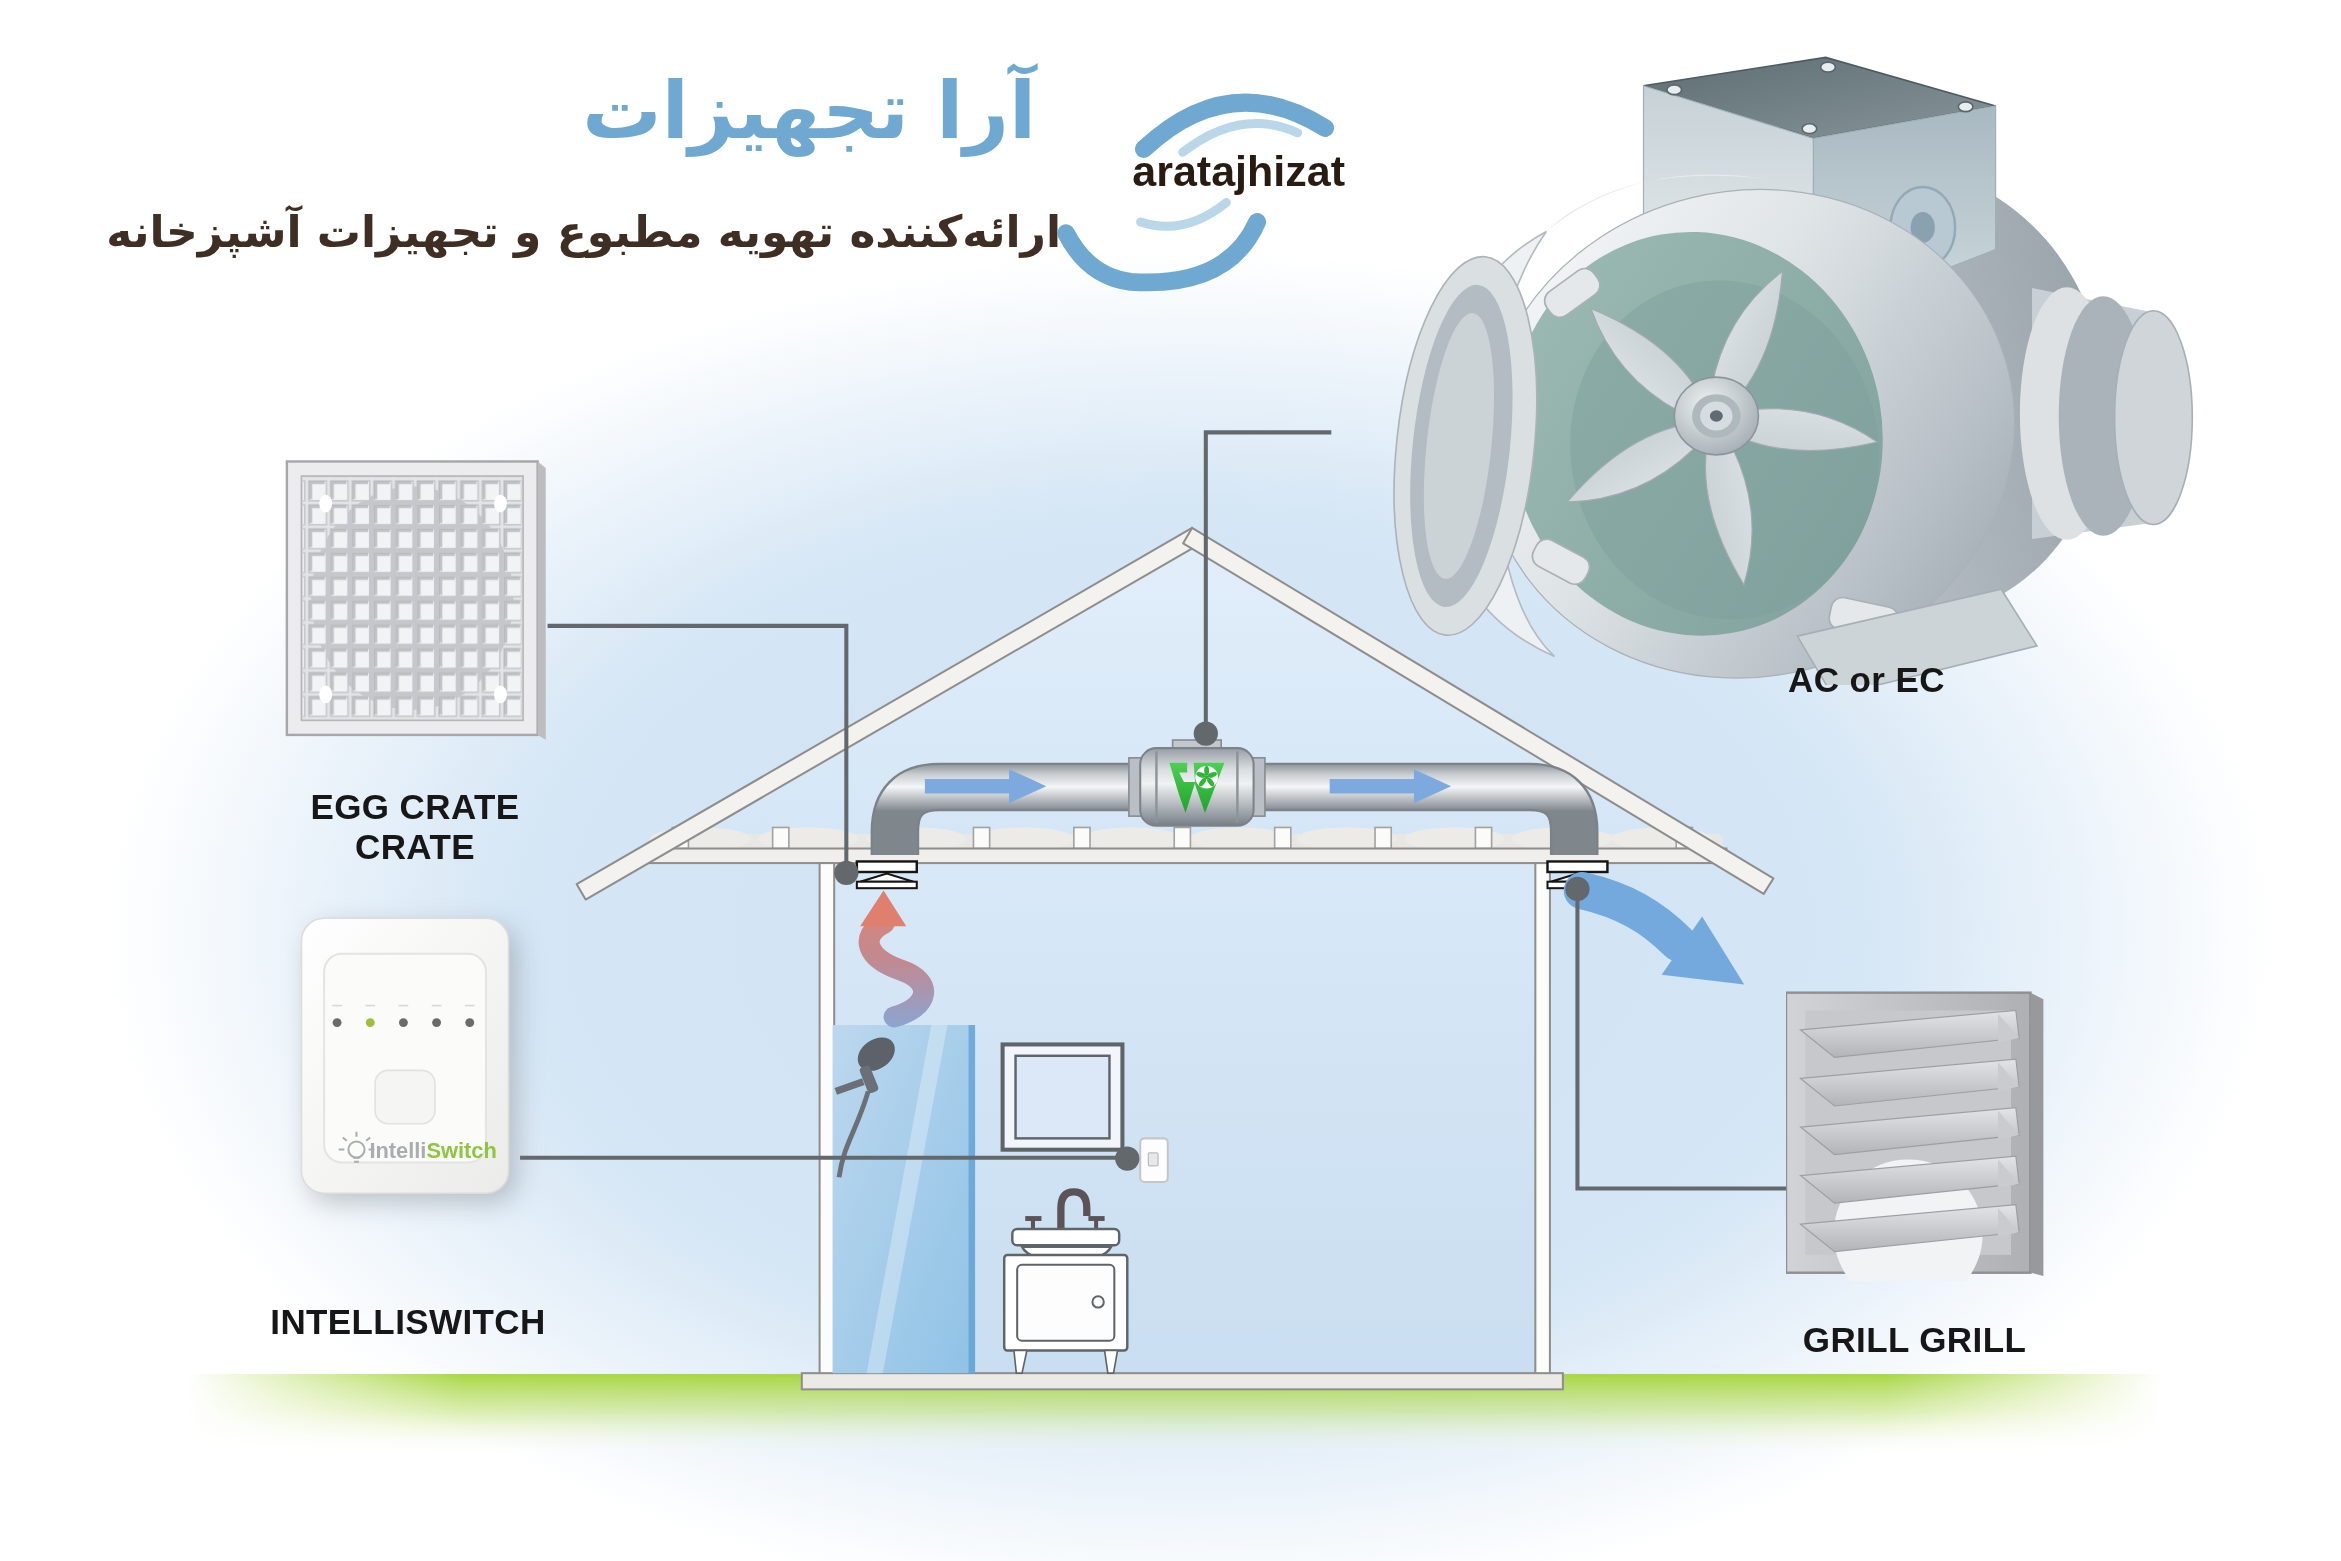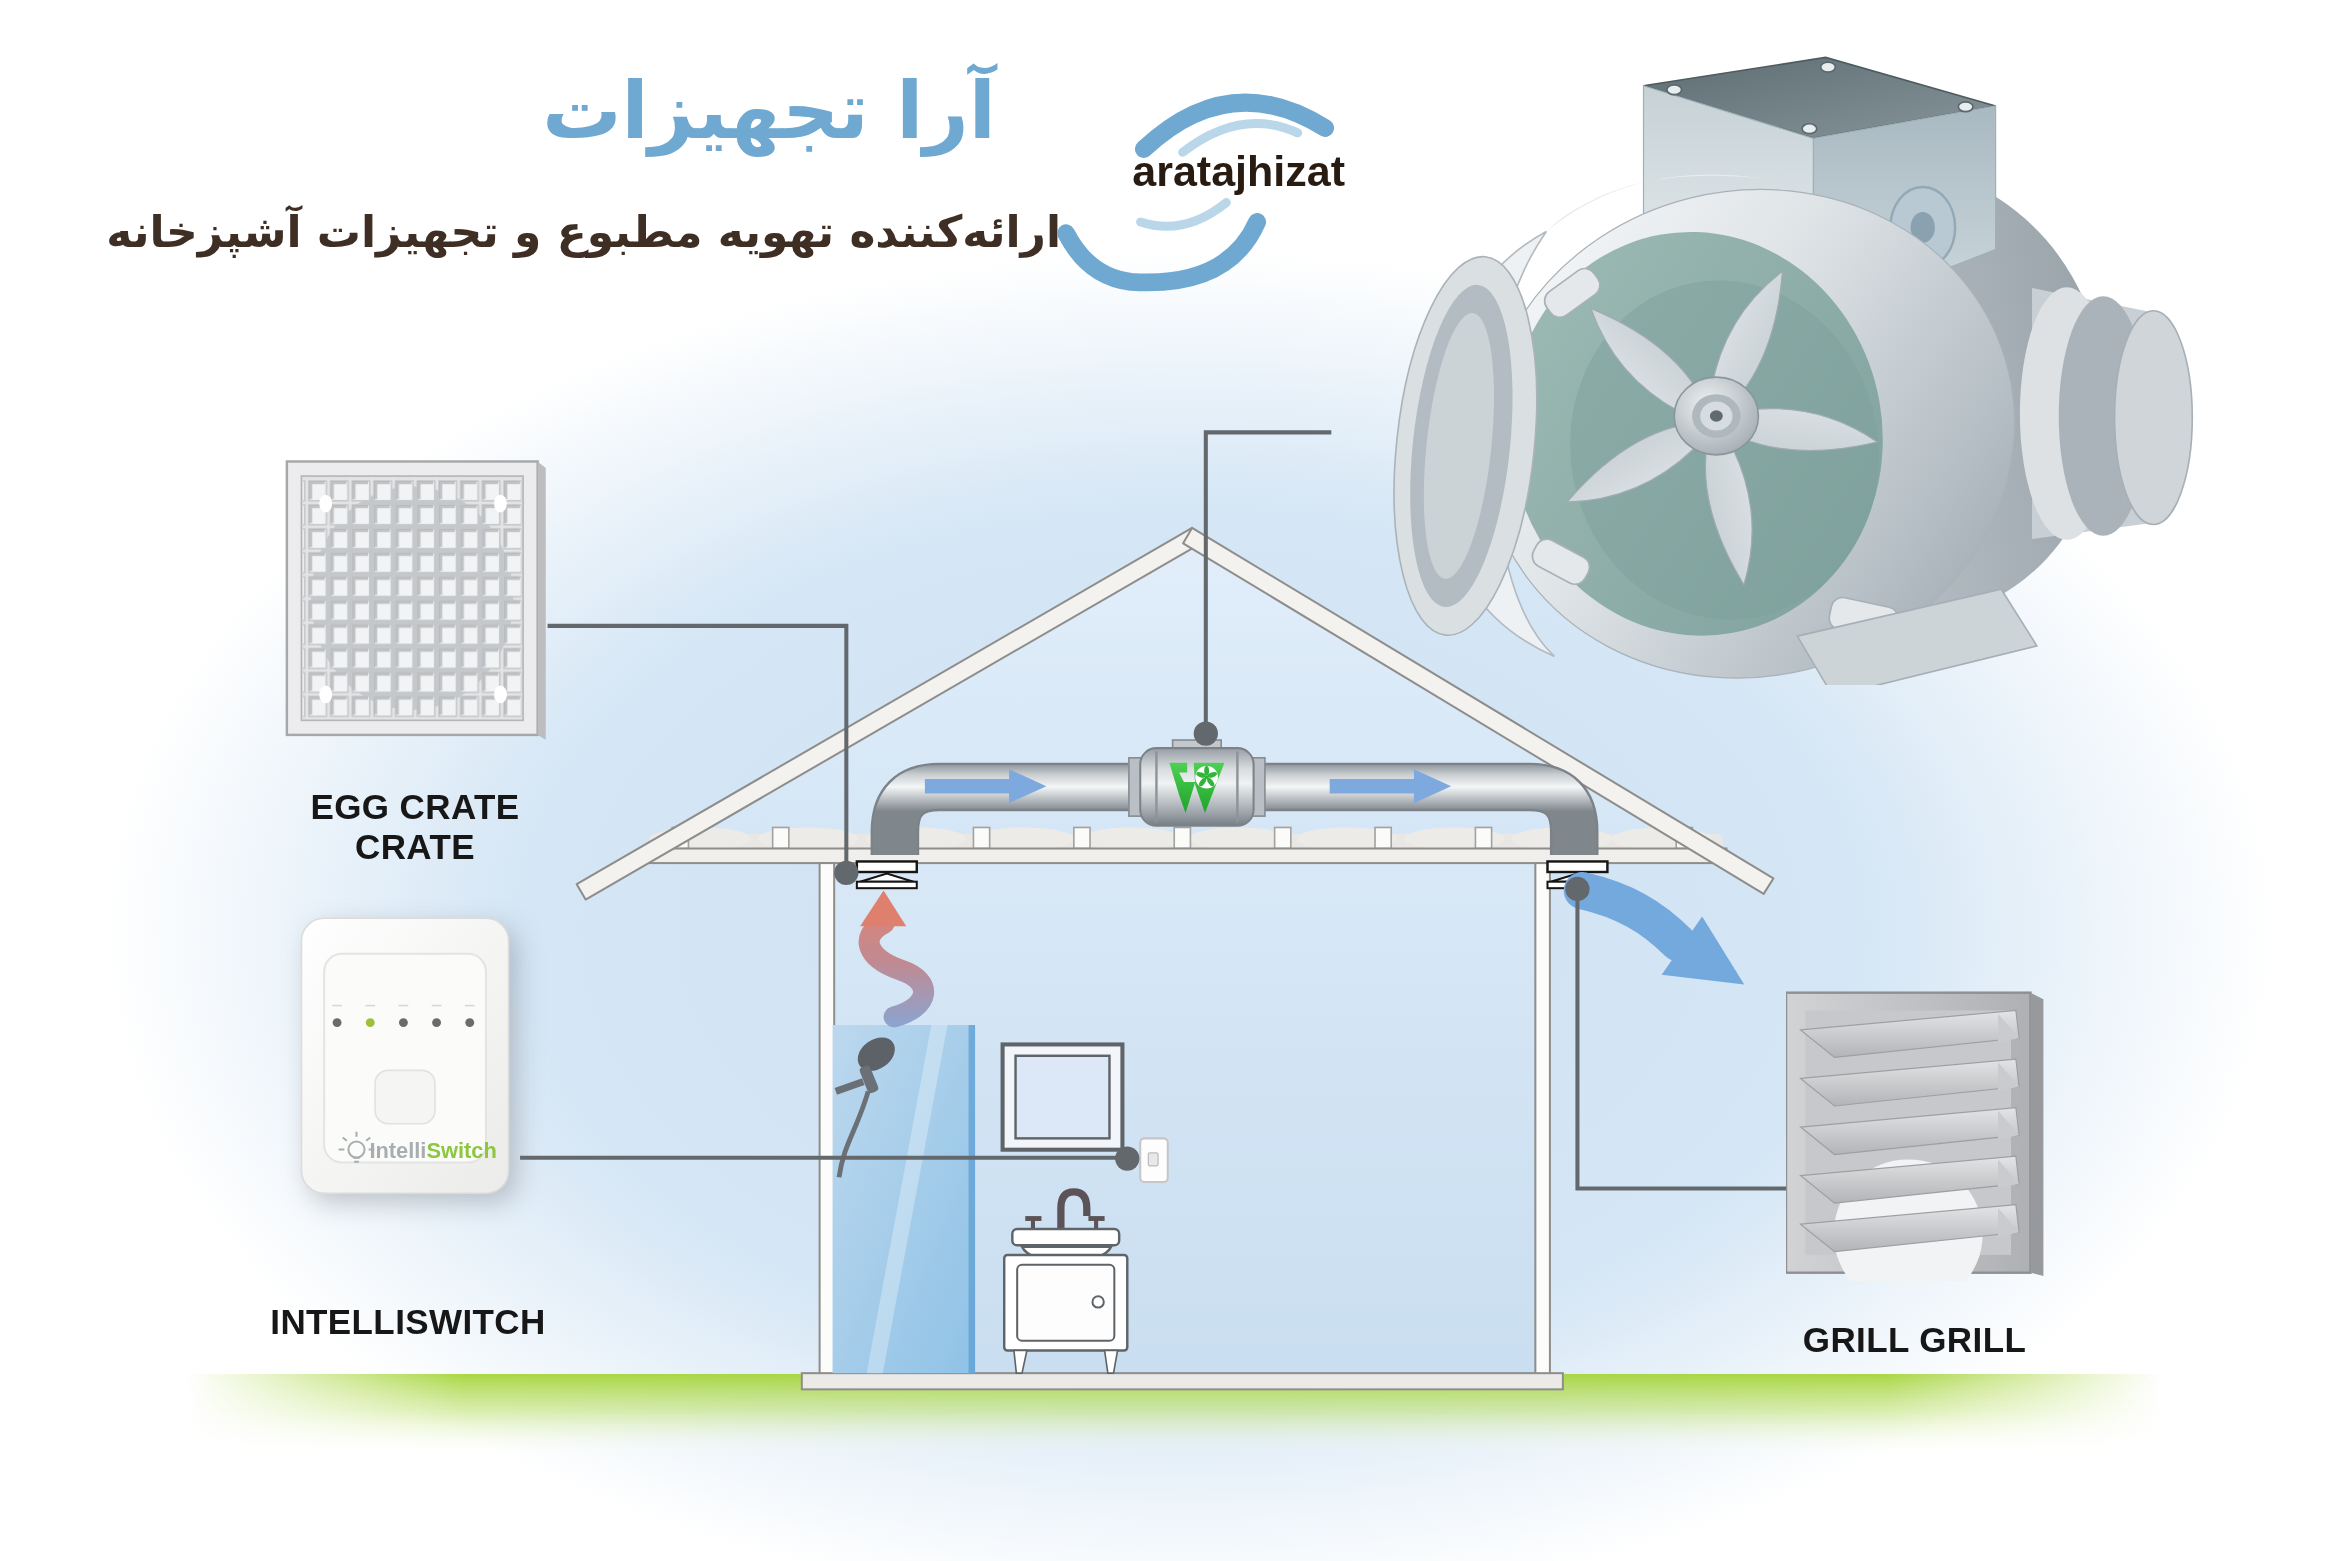--- a/index.html
+++ b/index.html
@@ -5,21 +5,21 @@
   html,body{margin:0;padding:0;background:#ffffff;}
   body{width:2342px;height:1561px;position:relative;overflow:hidden;
        font-family:"Liberation Sans", sans-serif;}
   .abs{position:absolute;}
   .layer-scene{z-index:1;}
   .layer-product{z-index:2;}
   .layer-label{z-index:3;}
   .caption{font-weight:700;color:#171717;font-size:35px;letter-spacing:0.4px;
            text-align:center;line-height:40px;}
   .fa{direction:rtl;font-family:"DejaVu Sans", sans-serif;}
-  #brand-title{left:502px;top:65px;width:534px;text-align:center;
+  #brand-title{left:502px;top:65px;width:534px;text-align:right;
       font-size:79px;font-weight:700;color:#6fa8d0;}
   #brand-subtitle{left:105px;top:206px;width:956px;text-align:right;
       font-size:44px;font-weight:700;color:#3f2e23;}
   #logo{left:1053px;top:60px;width:316px;height:251px;}
   #logo-text{left:0;top:87px;width:292px;text-align:right;font-size:43px;
       font-weight:700;color:#281b12;letter-spacing:0px;}
   #label-fan{left:1664px;top:660px;width:405px;}
   #label-egg{left:267px;top:787px;width:296px;}
   #label-intelli{left:259px;top:1302px;width:298px;}
   #label-louvre{left:1773px;top:1320px;width:283px;}
@@ -413,17 +413,18 @@
   <svg class="abs" style="left:0;top:0" width="316" height="251" viewBox="0 0 390 310">
     <path d="M112,110 Q218,10 336,84" fill="none" stroke="#6fa8d0" stroke-width="22" stroke-linecap="round"></path>
     <path d="M160,114 Q232,58 302,90" fill="none" stroke="#b9d7e9" stroke-width="11" stroke-linecap="round"></path>
     <path d="M252,200 Q216,282 96,274 Q44,268 16,214" fill="none" stroke="#6fa8d0" stroke-width="22" stroke-linecap="round"></path>
     <path d="M214,176 Q162,218 108,200" fill="none" stroke="#b9d7e9" stroke-width="11" stroke-linecap="round"></path>
   </svg>
   <div class="abs" id="logo-text">aratajhizat</div>
 </div>
 
 <div class="abs layer-label caption" id="label-fan">
+  <div>AC or EC</div>
 </div>
 <div class="abs layer-label caption" id="label-egg">EGG CRATE CRATE</div>
 <div class="abs layer-label caption" id="label-intelli">INTELLISWITCH</div>
 <div class="abs layer-label caption" id="label-louvre">GRILL GRILL</div>
 
 
 </body></html>

